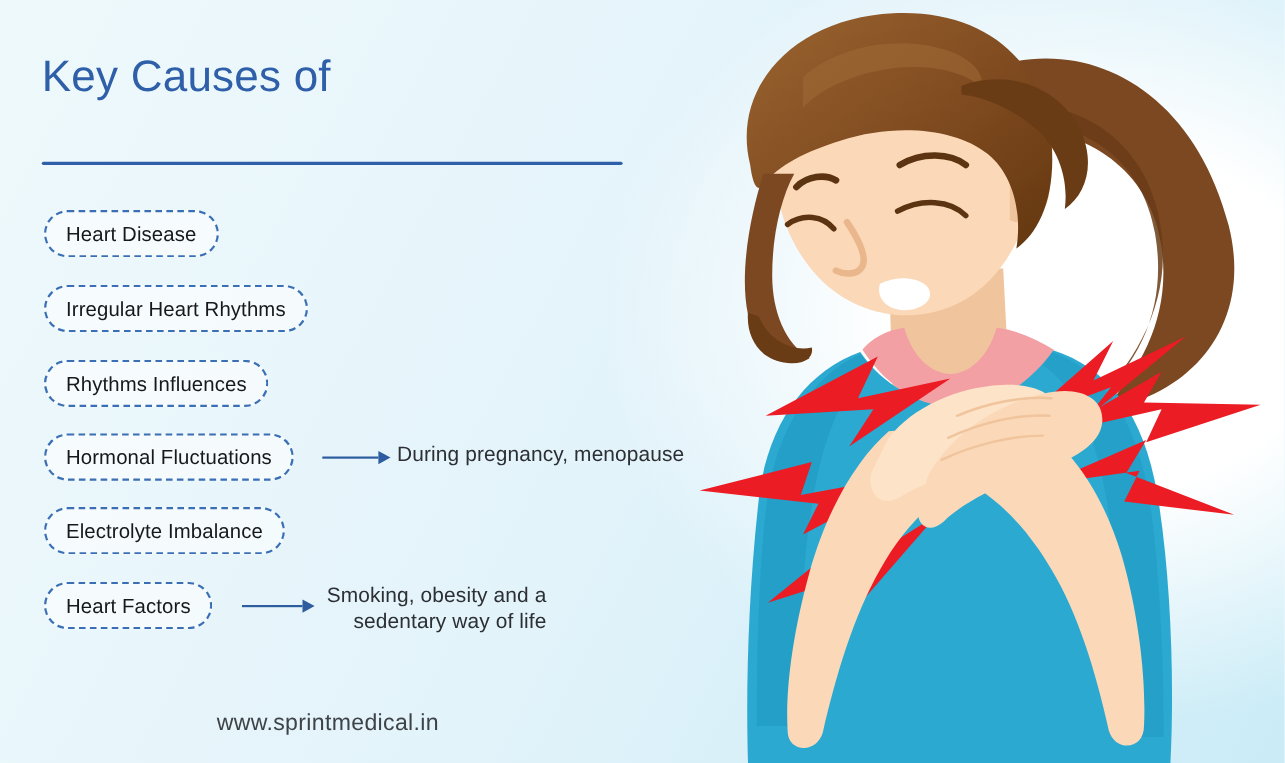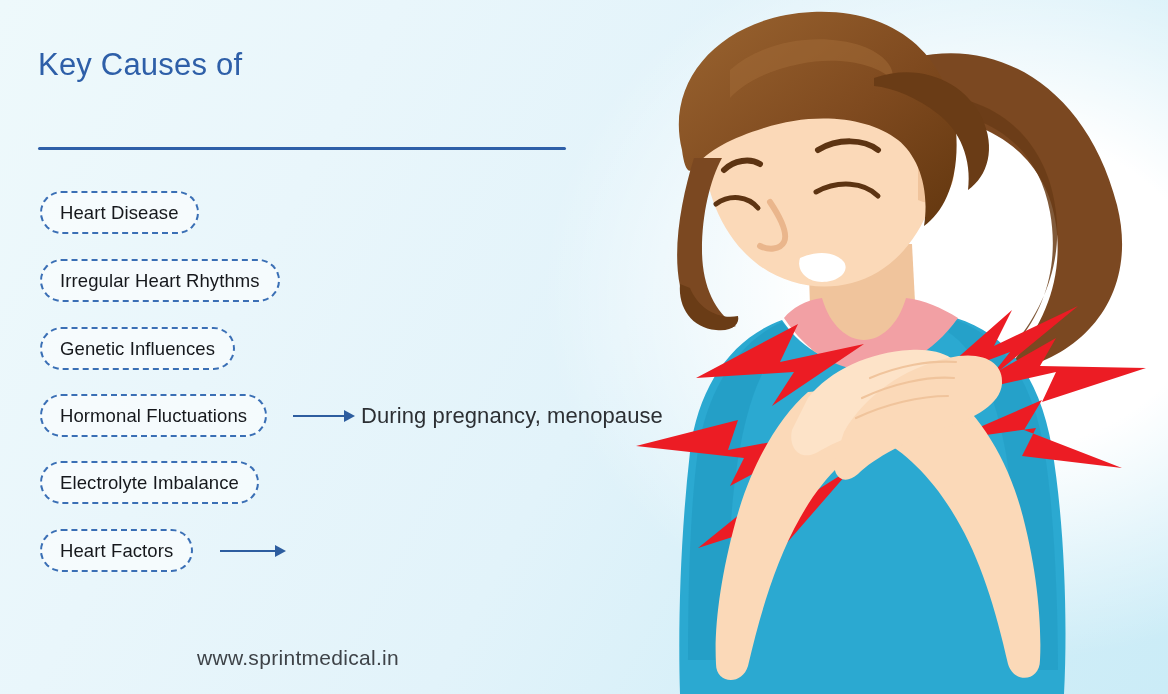--- a/index.html
+++ b/index.html
@@ -11,21 +11,21 @@
   .canvas{
     position:relative;width:1168px;height:694px;overflow:hidden;
     background:
       radial-gradient(ellipse 700px 560px at 86% 42%, #ffffff 0%, #ffffff 28%, rgba(255,255,255,0.45) 48%, rgba(255,255,255,0) 66%),
       linear-gradient(118deg, #eef9fb 0%, #e9f6fb 26%, #e2f3fa 52%, #d5eff8 74%, #cbecf7 100%);
   }
 
   
   .title-block{position:absolute;left:38px;top:48px;width:620px;}
   .title-line1{
-    font-size:31px;letter-spacing:0.2px;color:#2e5fa8;font-weight:400;
+    font-size:40px;letter-spacing:0.2px;color:#2e5fa8;font-weight:400;
     line-height:1.12;white-space:nowrap;
   }
   .title-line2{
     font-size:38px;color:#1b4f9c;font-weight:700;letter-spacing:-0.2px;
     line-height:1.15;margin-top:4px;white-space:nowrap;
   }
   .title-rule{
     position:absolute;left:0px;top:99px;width:528px;height:3px;
     background:#2e5fa8;border-radius:2px;
   }
@@ -51,21 +51,21 @@
     position:absolute;left:0;top:6px;height:1.6px;background:#2d5d9f;
   }
   .arrow .head{
     position:absolute;top:1px;width:0;height:0;
     border-top:6px solid transparent;border-bottom:6px solid transparent;
     border-left:11px solid #2d5d9f;
   }
 
   
   .annot{
-    position:absolute;color:#2c2f33;font-size:22px;line-height:1.28;
+    position:absolute;color:#2c2f33;font-size:19px;line-height:1.28;
     letter-spacing:0.1px;white-space:pre-line;text-align:right;
   }
 
   
   .footer-url{
     position:absolute;left:197px;top:646px;
     font-size:21px;color:#3e4348;letter-spacing:0.3px;
   }
 
   
@@ -77,37 +77,39 @@
 
 <div class="canvas">
 
   <div class="title-block">
     <div class="title-line1">Key Causes of</div>
     <div class="title-rule"></div>
   </div>
 
   <div class="pill" style="left:40px;top:259px;">Irregular Heart Rhythms</div>
   <div class="pill" style="left:40px;top:191px;">Heart Disease</div>
-  <div class="pill" style="left:40px;top:327px;">Genetic Influences</div>
+  <div class="pill" style="left:40px;top:327px;">Rhythms Influences</div>
   <div class="pill" style="left:40px;top:461px;">Electrolyte Imbalance</div>
   <div class="pill" style="left:40px;top:394px;">Hormonal Fluctuations</div>
   <div class="pill" style="left:40px;top:529px;">Heart Factors</div>
 
   <div class="arrow" style="left:293px;top:409px;width:62px;">
     <div class="shaft" style="width:51px;"></div>
     <div class="head" style="left:51px;"></div>
   </div>
 
   <div class="arrow" style="left:220px;top:544px;width:66px;">
     <div class="shaft" style="width:55px;"></div>
     <div class="head" style="left:55px;"></div>
   </div>
 
   <div class="annot" style="left:361px;top:402px;">During pregnancy, menopause</div>
 
+  <div class="annot" style="left:297px;top:530px;">Smoking, obesity and a
+sedentary way of life</div>
 
   <div class="footer-url">www.sprintmedical.in</div>
 
   <div class="illus">
     <svg viewBox="0 0 556 694" xmlns="http://www.w3.org/2000/svg">
       <defs>
         <clipPath id="frame">
             <rect x="0" y="0" width="556" height="694"></rect>
           </clipPath>
         <linearGradient id="hairGrad" x1="0" y1="0" x2="1" y2="1">

